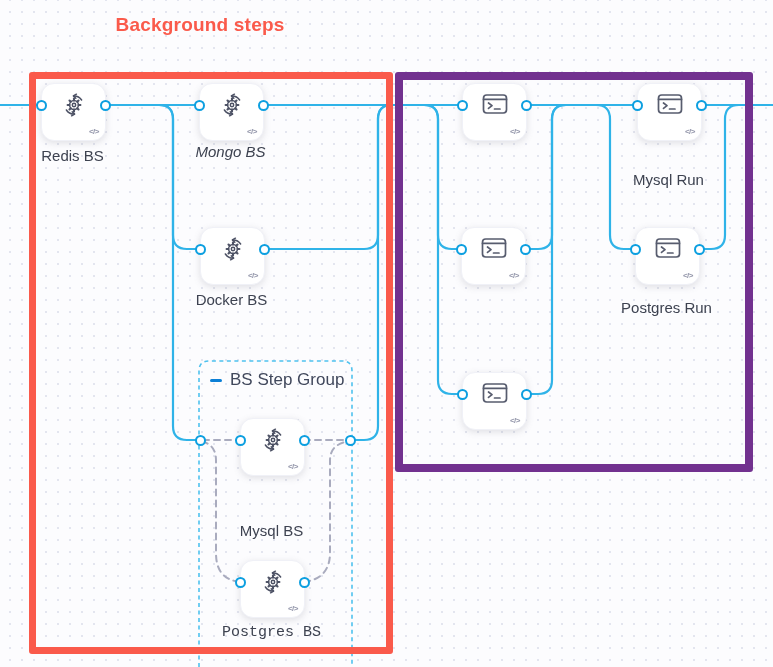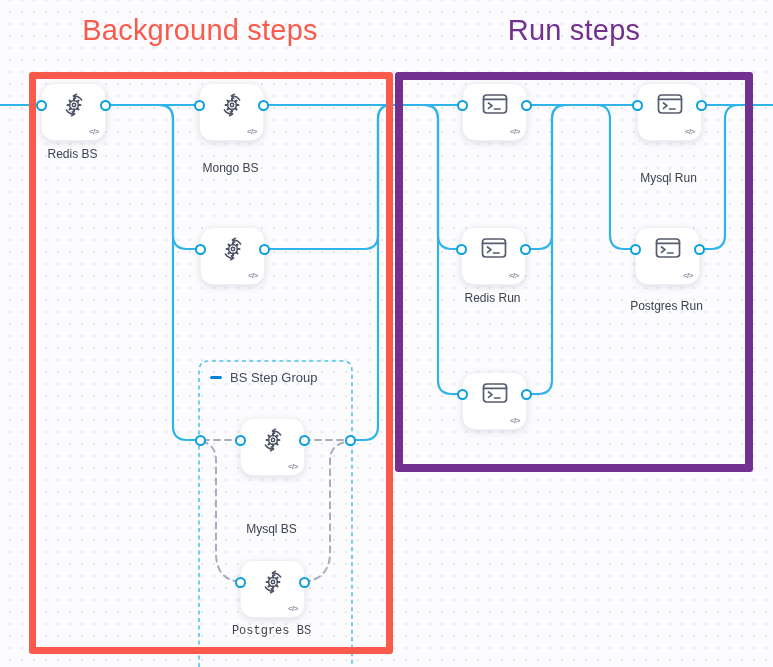--- a/index.html
+++ b/index.html
@@ -17,21 +17,21 @@
     background-position:4px 6px;
   }
   .layer{position:absolute;left:0;top:0;width:773px;height:667px;}
   #edges{z-index:1;}
   #nodes-layer{z-index:2;pointer-events:none;}
   .annot{position:absolute;box-sizing:border-box;border-radius:3px;z-index:3;}
   #bg-box{left:29px;top:72px;width:364px;height:582px;border:7px solid var(--annotation_red);}
   #run-box{left:395px;top:72px;width:358px;height:400px;border:8px solid var(--annotation_purple);}
   .big-title{
     position:absolute;z-index:4;top:15px;height:34px;
-    font-size:29px;font-weight:400;text-align:center;line-height:1.05;
+    font-size:19px;font-weight:700;text-align:center;line-height:1.05;
     letter-spacing:.2px;white-space:nowrap;
   }
   #bg-title{left:40px;width:320px;color:var(--annotation_red);}
   #run-title{left:414px;width:320px;color:var(--annotation_purple);}
   .node{
     position:absolute;width:63px;height:56px;background:#fff;
     border:1px solid #f0f1f7;border-radius:13px;
     box-shadow:0 2px 7px rgba(96,97,112,.18);
     pointer-events:auto;
   }
@@ -44,29 +44,29 @@
   .port-r{right:-6px;top:16px;}
   .g-port{position:absolute;width:7px;height:7px;border-radius:50%;background:#fff;border:2.4px solid var(--port_blue);z-index:2;}
   .node .icon{position:absolute;left:50%;transform:translateX(-50%);top:8px;}
   .code-glyph{
     position:absolute;right:6px;bottom:4px;
     font-size:8px;color:#9396aa;font-weight:700;letter-spacing:-.5px;
     pointer-events:none;
   }
   .node-label{
     position:absolute;width:140px;text-align:center;z-index:2;
-    font-size:12px;color:#3d4250;pointer-events:none;white-space:nowrap;
+    font-size:15px;color:#3d4250;pointer-events:none;white-space:nowrap;
   }
   #group-label-row{
     position:absolute;left:210px;top:370px;z-index:2;display:flex;align-items:center;gap:8px;
   }
   #group-minus{
     width:12px;height:3px;background:var(--minus_blue);border-radius:2px;cursor:pointer;
   }
-  #group-label{font-size:13px;color:#41485c;}
+  #group-label{font-size:17px;color:#41485c;}
   svg{display:block;}
 </style>
 </head>
 <body>
 
 <div id="stage">
 
   <svg id="edges" class="layer" width="773" height="667" viewBox="0 0 773 667" fill="none">
 
     <g stroke="var(--edge_blue)" stroke-width="2.2" stroke-linecap="round">
@@ -143,21 +143,21 @@
       <line x1="16.25" y1="9.75" x2="17.5" y2="8.5"></line>
     </g>
     <path d="M20.6 8.0 A9 9 0 0 0 12.6 3.9"></path>
     <path d="M15.4 2.2 L12.4 3.9 L14.8 6.3"></path>
     <path d="M5.4 18.0 A9 9 0 0 0 13.4 22.1"></path>
     <path d="M10.6 23.8 L13.6 22.1 L11.2 19.7"></path>
   </svg>
         <span class="code-glyph">&lt;/&gt;</span>
         <span class="port port-r"></span>
       </div>
-      <div class="node-label" style="left: 160.5px; top: 161px;">Mongo BS</div>
+      <div class="node-label" style="left: 160.5px; top: 143px; font-style: italic;">Mongo BS</div>
       <div class="node" style="left: 200px; top: 227px;">
         <span class="port port-l"></span>
         <svg width="26" height="26" viewBox="0 0 26 26" fill="none" stroke="#4c5164" stroke-width="1.5" stroke-linecap="round" stroke-linejoin="round" class="icon">
     <circle cx="13" cy="13" r="4.4" fill="#fff"></circle>
     <circle cx="13" cy="13" r="1.7"></circle>
     <g stroke-width="2.1">
       <line x1="17.6" y1="13" x2="19.4" y2="13"></line>
       <line x1="16.25" y1="16.25" x2="17.5" y2="17.5"></line>
       <line x1="13" y1="17.6" x2="13" y2="19.4"></line>
       <line x1="9.75" y1="16.25" x2="8.5" y2="17.5"></line>
@@ -167,20 +167,21 @@
       <line x1="16.25" y1="9.75" x2="17.5" y2="8.5"></line>
     </g>
     <path d="M20.6 8.0 A9 9 0 0 0 12.6 3.9"></path>
     <path d="M15.4 2.2 L12.4 3.9 L14.8 6.3"></path>
     <path d="M5.4 18.0 A9 9 0 0 0 13.4 22.1"></path>
     <path d="M10.6 23.8 L13.6 22.1 L11.2 19.7"></path>
   </svg>
         <span class="code-glyph">&lt;/&gt;</span>
         <span class="port port-r"></span>
       </div>
+      <div class="node-label" style="left: 161.5px; top: 291px;">Docker BS</div>
       <div class="node" style="left: 240px; top: 418px;">
         <span class="port port-l"></span>
         <svg width="26" height="26" viewBox="0 0 26 26" fill="none" stroke="#4c5164" stroke-width="1.5" stroke-linecap="round" stroke-linejoin="round" class="icon">
     <circle cx="13" cy="13" r="4.4" fill="#fff"></circle>
     <circle cx="13" cy="13" r="1.7"></circle>
     <g stroke-width="2.1">
       <line x1="17.6" y1="13" x2="19.4" y2="13"></line>
       <line x1="16.25" y1="16.25" x2="17.5" y2="17.5"></line>
       <line x1="13" y1="17.6" x2="13" y2="19.4"></line>
       <line x1="9.75" y1="16.25" x2="8.5" y2="17.5"></line>
@@ -249,21 +250,20 @@
         <span class="port port-l"></span>
         <svg width="28" height="24" viewBox="0 0 28 24" fill="none" stroke="#575c6e" stroke-width="1.7" stroke-linecap="round" stroke-linejoin="round" class="icon">
     <rect x="2.5" y="3" width="23" height="18" rx="3.2"></rect>
     <line x1="2.5" y1="7.4" x2="25.5" y2="7.4"></line>
     <path d="M7.5 11 L11 13.7 L7.5 16.4"></path>
     <line x1="13.5" y1="17" x2="19" y2="17"></line>
   </svg>
         <span class="code-glyph">&lt;/&gt;</span>
         <span class="port port-r"></span>
       </div>
-      <div class="node-label" style="left: 422.5px; top: 291px;">Redis Run</div>
       <div class="node" style="left: 635px; top: 227px;">
         <span class="port port-l"></span>
         <svg width="28" height="24" viewBox="0 0 28 24" fill="none" stroke="#575c6e" stroke-width="1.7" stroke-linecap="round" stroke-linejoin="round" class="icon">
     <rect x="2.5" y="3" width="23" height="18" rx="3.2"></rect>
     <line x1="2.5" y1="7.4" x2="25.5" y2="7.4"></line>
     <path d="M7.5 11 L11 13.7 L7.5 16.4"></path>
     <line x1="13.5" y1="17" x2="19" y2="17"></line>
   </svg>
         <span class="code-glyph">&lt;/&gt;</span>
         <span class="port port-r"></span>
@@ -278,16 +278,15 @@
     <line x1="13.5" y1="17" x2="19" y2="17"></line>
   </svg>
         <span class="code-glyph">&lt;/&gt;</span>
         <span class="port port-r"></span>
       </div>
     </div>
 
   <div id="bg-box" class="annot"></div>
   <div id="run-box" class="annot"></div>
   <div id="bg-title" class="big-title">Background steps</div>
-  <div id="run-title" class="big-title">Run steps</div>
 <span class="g-port" style="left: 194.5px; top: 434.5px;"></span>
     <span class="g-port" style="left: 344.5px; top: 434.5px;"></span>
   </div>
 
 </body></html>

